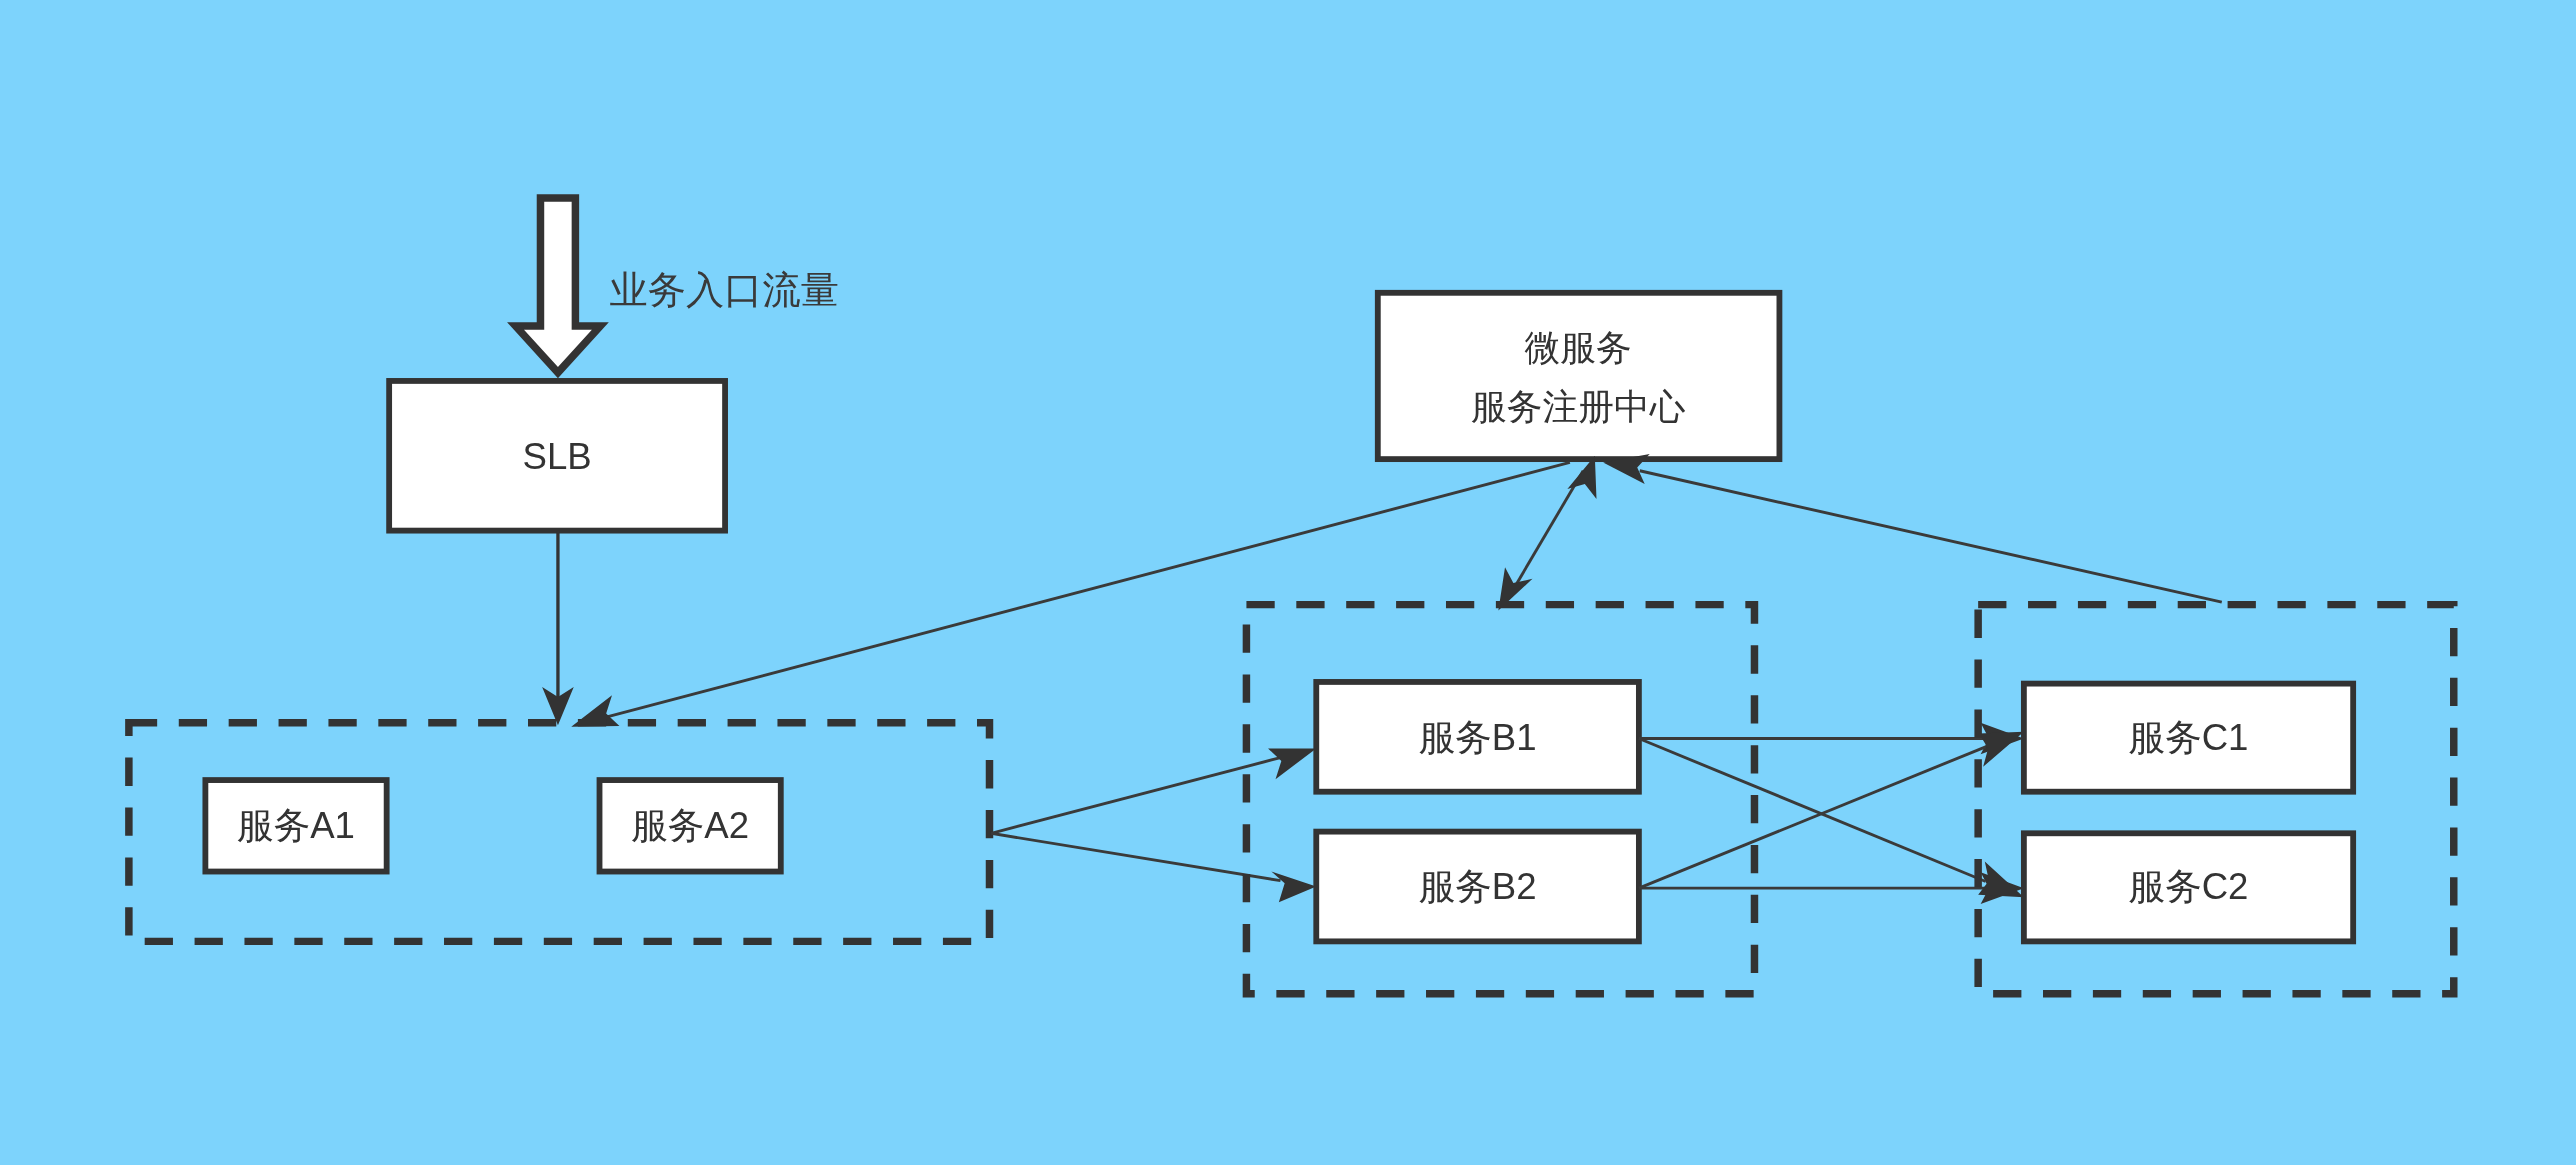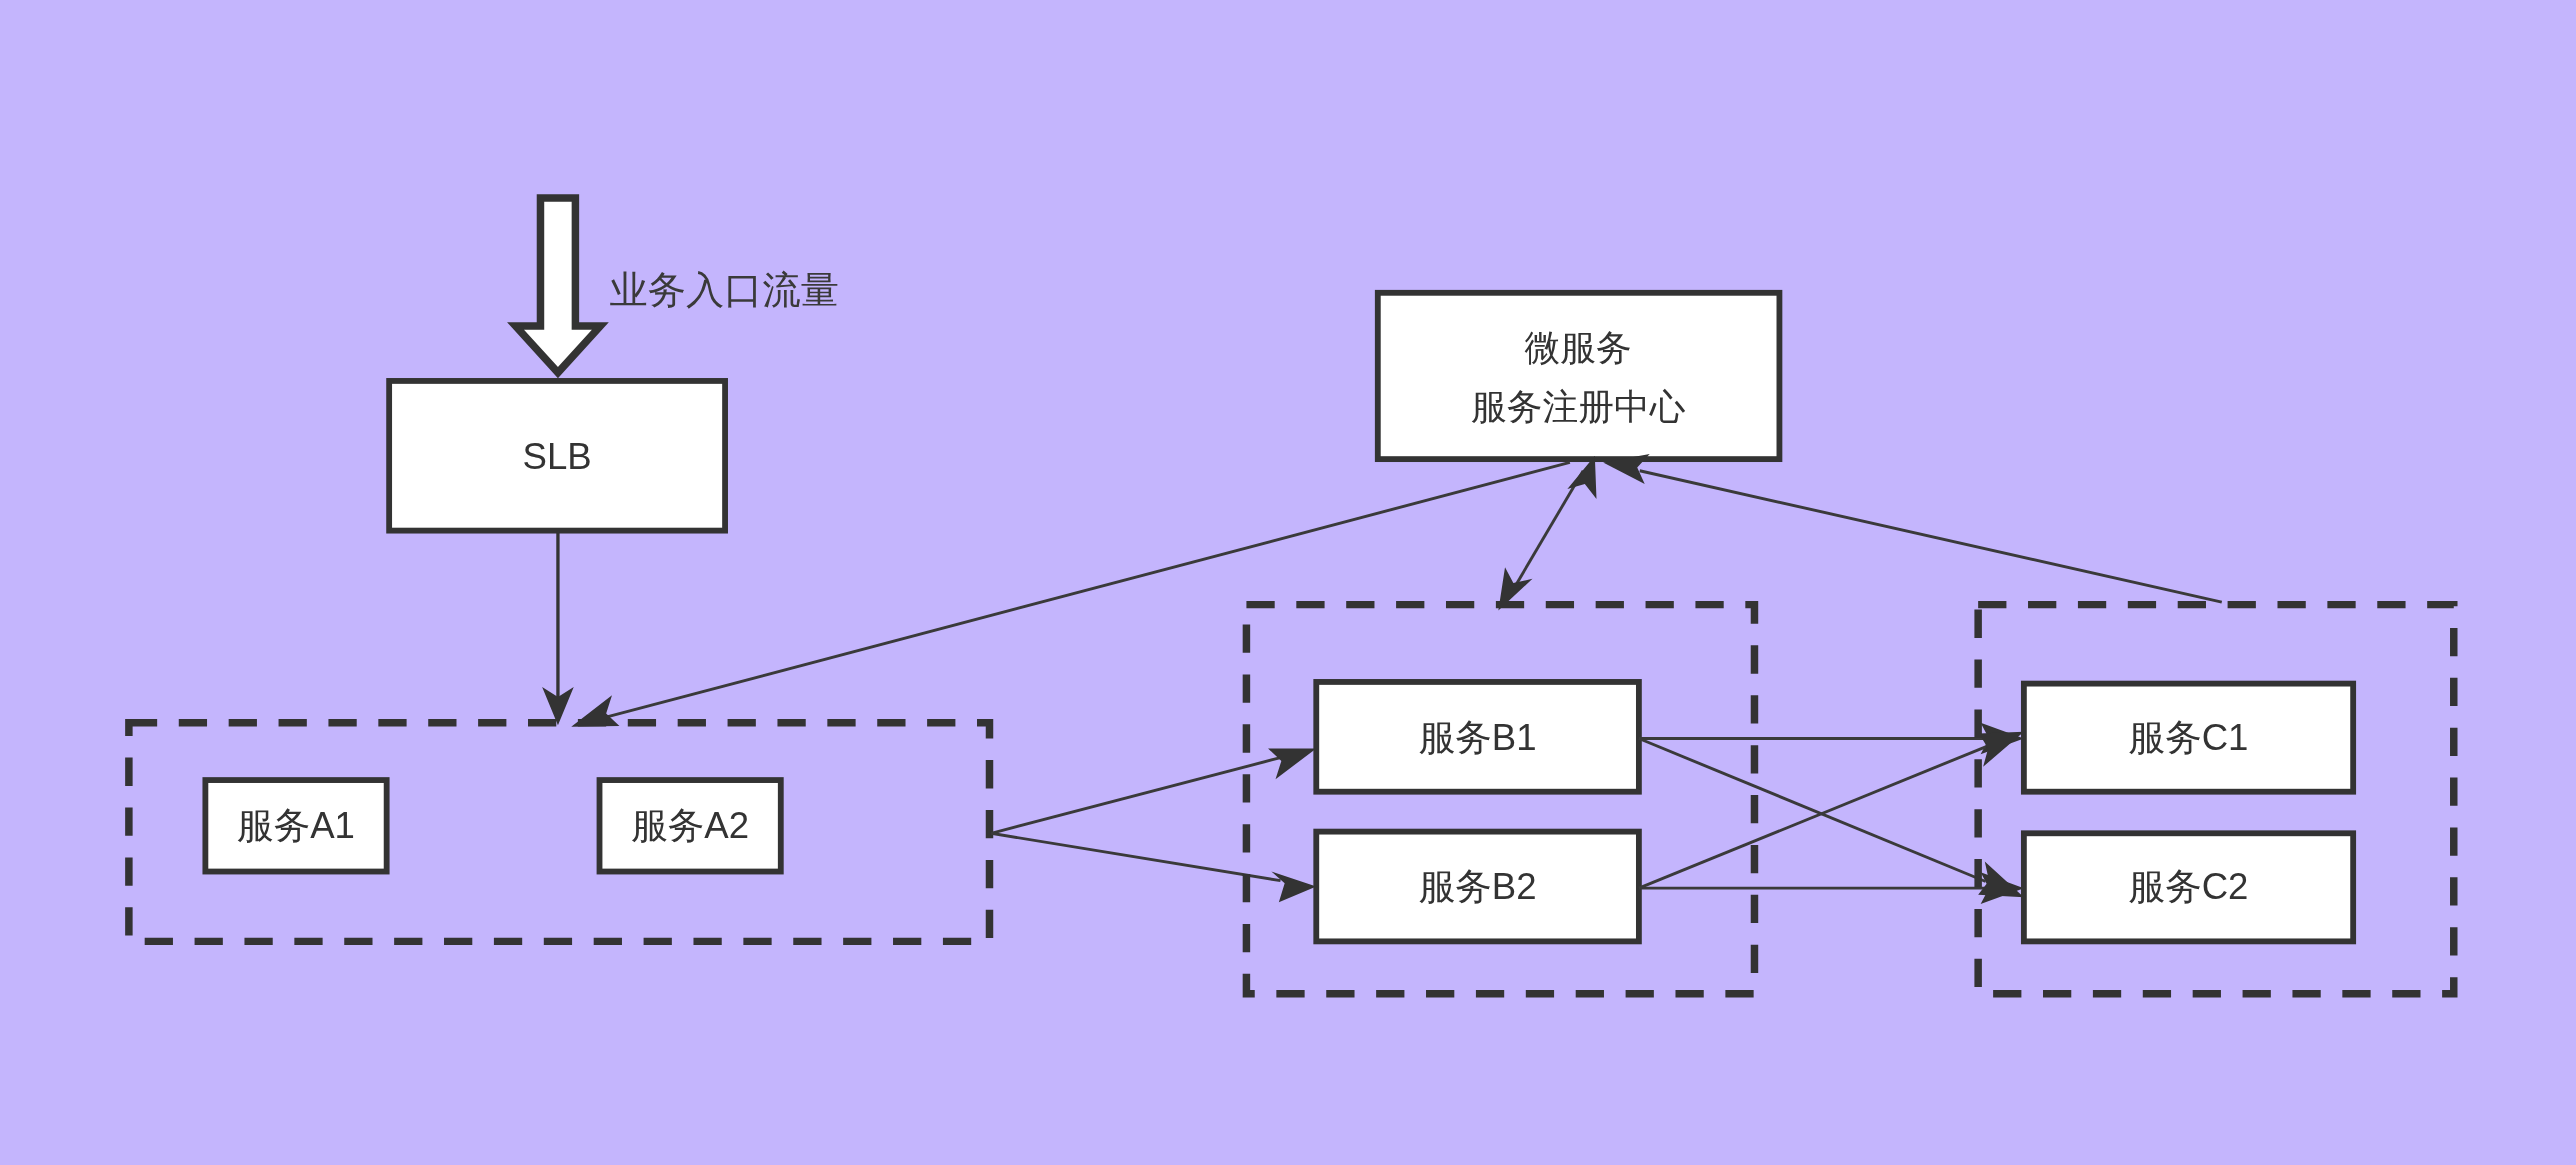--- a/index.html
+++ b/index.html
@@ -11,21 +11,21 @@
   body {
     width: 2576px;
     height: 1166px;
     font-family: "Liberation Sans", "DejaVu Sans", sans-serif;
     overflow: hidden;
   }
   #diagram-root {
     position: relative;
     width: 2576px;
     height: 1166px;
-    background: #c4b5fd;
+    background: #7dd3fc;
   }
   svg#diagram-canvas {
     position: absolute;
     top: 0;
     left: 0;
     width: 2576px;
     height: 1166px;
     display: block;
   }
   .solid-box {

